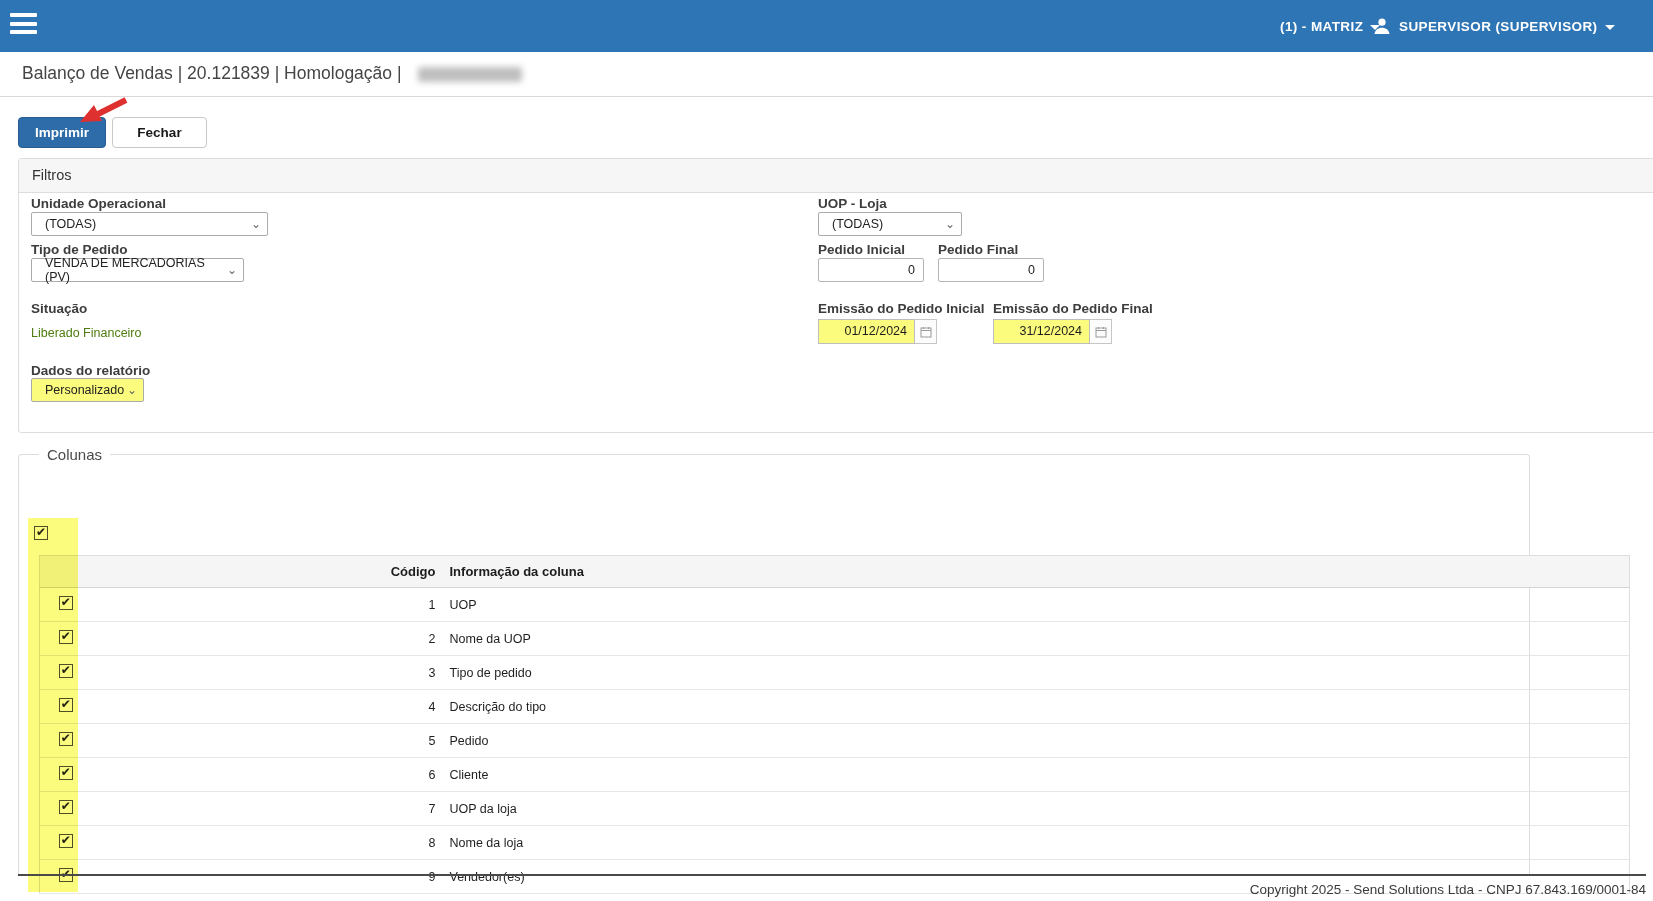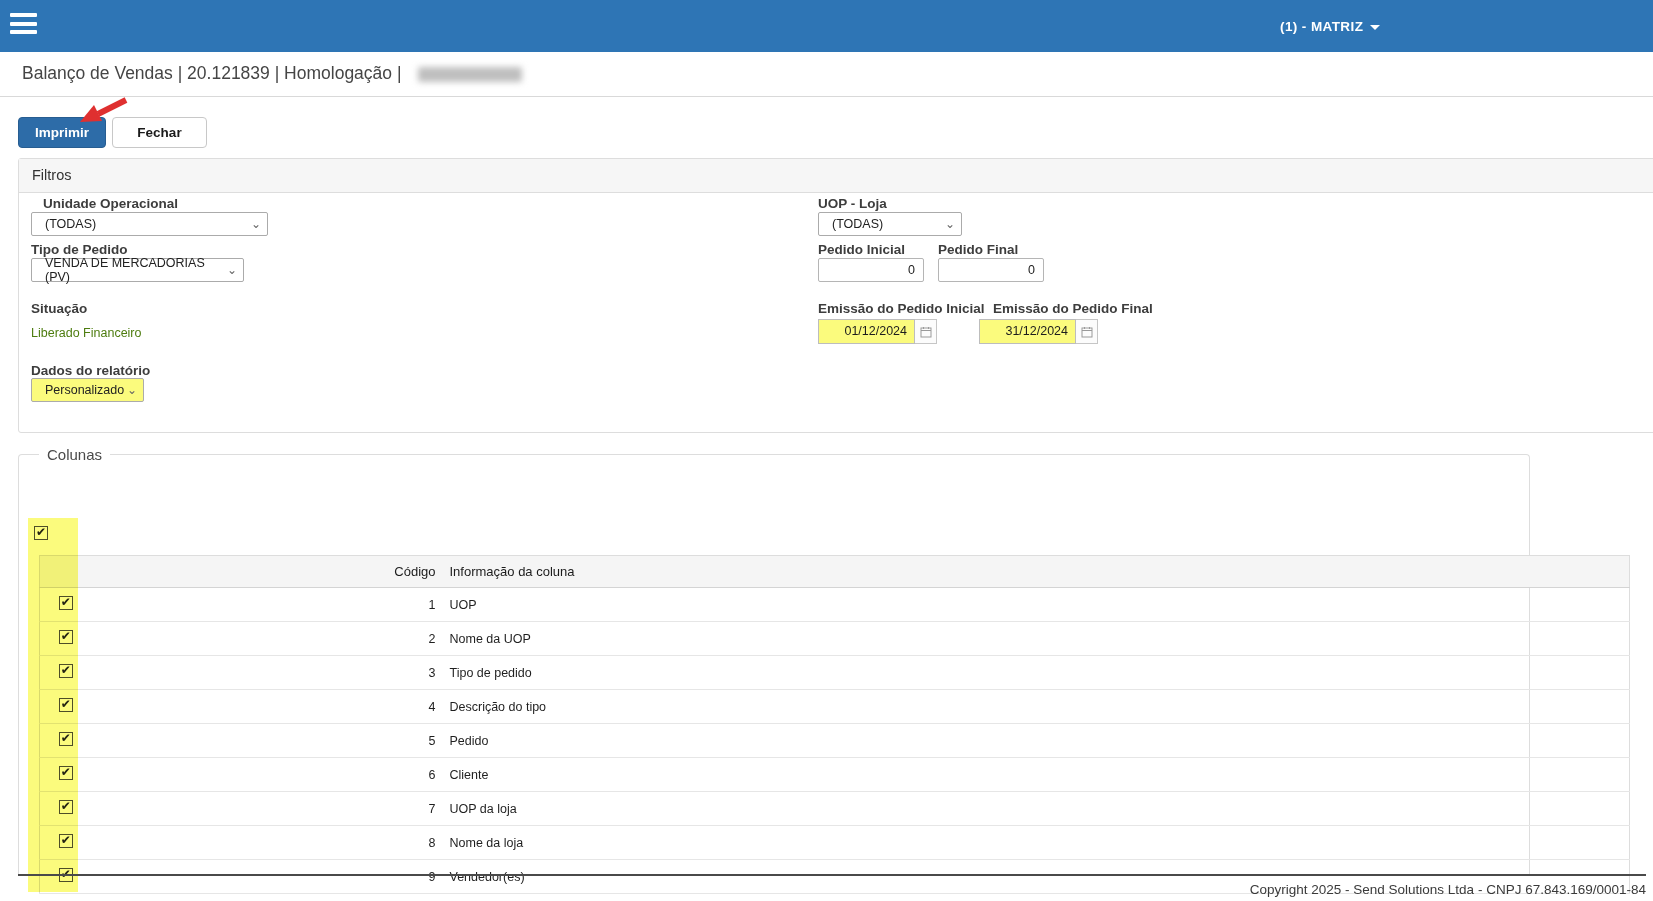--- a/index.html
+++ b/index.html
@@ -58,21 +58,21 @@
   .colunas { position:absolute; left:18px; top:446px; width:1512px; height:429px;
     border:1px solid #ddd; border-bottom:none; border-radius:4px 4px 0 0; }
   .colunas legend { margin-left:20px; padding:0 8px; font-size:15px; color:#4a4a4a; }
   .select-all { position:absolute; left:15px; top:63px; }
   .cb { display:inline-block; width:14px; height:14px; border:1px solid #4f4f4f; background:#fff;
     position:relative; cursor:pointer; }
   .cb.checked::after { content:"\2714"; position:absolute; left:1px; top:-2px; font-size:12px; color:#222; }
   .col-table { position:absolute; left:20px; top:92px; width:1591px; border-collapse:collapse;
     border:1px solid #ddd; }
   .col-table th { height:32px; background:#f5f5f5; border-bottom:1px solid #d4d4d4;
-    font-size:13px; color:#1c1c1c; font-weight:400; }
+    font-size:13px; color:#1c1c1c; font-weight:700; }
   .col-table td { height:34px; border-bottom:1px solid #e6e6e6; font-size:12.5px; color:#1f1f1f; }
   .c-cb   { width:52px; text-align:center; }
   .c-cod  { width:350px; text-align:right; padding-right:6px; }
   .c-info { text-align:left; padding-left:8px; }
   .yellow-band { position:absolute; left:9px; top:55px; width:50px; height:374px;
     background:var(--hl-yellow,#fbfb7d); mix-blend-mode:multiply; pointer-events:none; }
 
   
   .footer-line { position:absolute; left:18px; top:874px; width:1628px; height:2px; background:#4a4a4a; }
   .footer-text { position:absolute; left:900px; top:882px; width:746px; text-align:right;
@@ -84,41 +84,49 @@
 <div class="topbar">
   <div class="hamburger">
     <div class="bar"></div>
       <div class="bar"></div>
       <div class="bar"></div>
   </div>
   <div class="tb-item branch">
     <span>(1) - MATRIZ</span>
     <span class="caret"></span>
   </div>
+  <div class="tb-item userbox">
+    <svg class="user-icon" viewBox="0 0 20 20">
+      <circle cx="10" cy="6.2" r="3.6" fill="#fff"></circle>
+      <path d="M2.5 18c.6-4.2 3.6-6.3 7.5-6.3s6.9 2.1 7.5 6.3z" fill="#fff"></path>
+    </svg>
+    <span>SUPERVISOR (SUPERVISOR)</span>
+    <span class="caret"></span>
+  </div>
 </div>
 
 <div class="crumb-row">
   <div class="crumb-text">
     <span>Balanço de Vendas | 20.121839 | Homologação |</span>
     <span class="redacted"></span>
   </div>
 </div>
 
 <div class="btn btn-primary">Imprimir</div>
 <div class="btn btn-default">Fechar</div>
 <svg class="arrow-svg" viewBox="0 0 60 32">
   <path d="M52 4 L24 18" stroke="#df3030" stroke-width="6" fill="none"></path>
   <polygon points="28,25 6,26 20,9" fill="#df3030"></polygon>
 </svg>
 
 <div class="panel">
   <div class="panel-head">Filtros</div>
   <div class="panel-body">
 
-    <div class="f-label" style="left:24px; top:3px;">Unidade Operacional</div>
+    <div class="f-label" style="left:12px; top:3px;">Unidade Operacional</div>
     <div class="sel" style="left:12px; top:19px; width:237px;">
       <span>(TODAS)</span>
       <span class="chev">⌄</span>
     </div>
 
     <div class="f-label" style="left:12px; top:49px;">Tipo de Pedido</div>
     <div class="sel" style="left:12px; top:65px; width:213px;">
       <span>VENDA DE MERCADORIAS (PV)</span>
       <span class="chev">⌄</span>
     </div>
@@ -151,21 +159,21 @@
         <div class="date-input">01/12/2024</div>
         <div class="cal-btn">
           <svg width="12" height="12" viewBox="0 0 12 12">
             <rect x="1" y="2" width="10" height="9" fill="none" stroke="#9a9a9a"></rect>
             <line x1="1" y1="4.5" x2="11" y2="4.5" stroke="#9a9a9a"></line>
             <line x1="3.5" y1="1" x2="3.5" y2="3" stroke="#9a9a9a"></line>
             <line x1="8.5" y1="1" x2="8.5" y2="3" stroke="#9a9a9a"></line>
           </svg>
         </div>
       </div>
-      <div class="date-wrap" style="left:161px; top:126px;justify-content:flex-end;">
+      <div class="date-wrap" style="left:175px; top:126px;justify-content:flex-end;">
         <div class="date-input">31/12/2024</div>
         <div class="cal-btn">
           <svg width="12" height="12" viewBox="0 0 12 12">
             <rect x="1" y="2" width="10" height="9" fill="none" stroke="#9a9a9a"></rect>
             <line x1="1" y1="4.5" x2="11" y2="4.5" stroke="#9a9a9a"></line>
             <line x1="3.5" y1="1" x2="3.5" y2="3" stroke="#9a9a9a"></line>
             <line x1="8.5" y1="1" x2="8.5" y2="3" stroke="#9a9a9a"></line>
           </svg>
         </div>
       </div>

